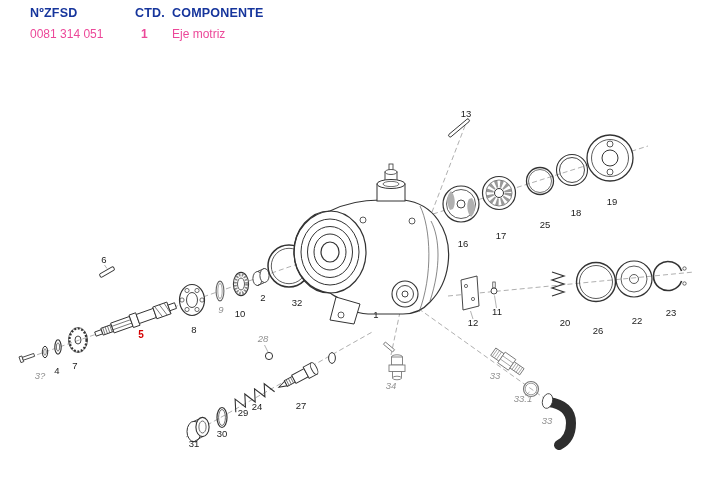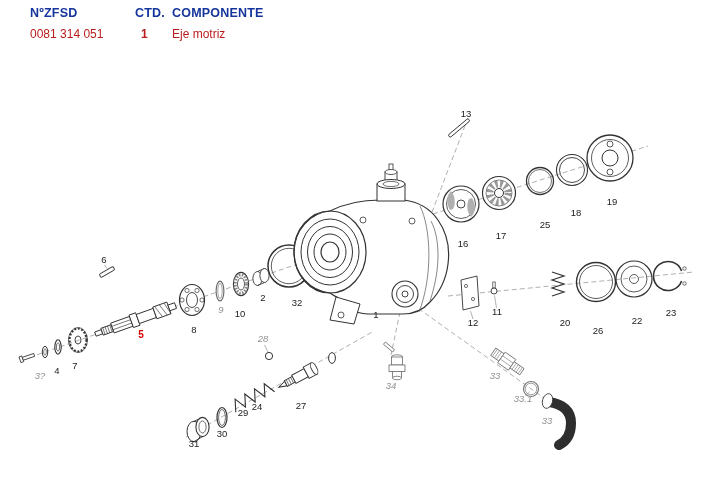--- a/index.html
+++ b/index.html
@@ -1,19 +1,19 @@
 <!DOCTYPE html>
 <html><head>
 <meta charset="utf-8">
 <style>
   html,body{margin:0;padding:0;background:#ffffff;}
   .page{position:relative;width:720px;height:501px;background:#ffffff;overflow:hidden;
         font-family:"Liberation Sans",sans-serif;}
   .hcell{position:absolute;top:6px;color:#16359c;font-weight:700;font-size:12.5px;letter-spacing:.2px;}
-  .vcell{position:absolute;top:27px;color:#b91c1c;font-size:12px;}
+  .vcell{position:absolute;top:27px;color:#ec4899;font-size:12px;}
   .col-part{left:30px;}
   .col-qty{left:132px;width:36px;text-align:center;}
   .col-qty-val{left:141px;font-weight:700;}
   .col-comp{left:172px;}
   svg{position:absolute;left:0;top:0;}
   .lbl{font-family:"Liberation Sans",sans-serif;font-size:9.5px;fill:#1b1b1b;text-anchor:middle;}
   .lbl.g{fill:#8f8f8f;font-style:italic;}
   .lbl.r{fill:#d40000;font-weight:700;font-size:10px;}
 </style>
 </head>

